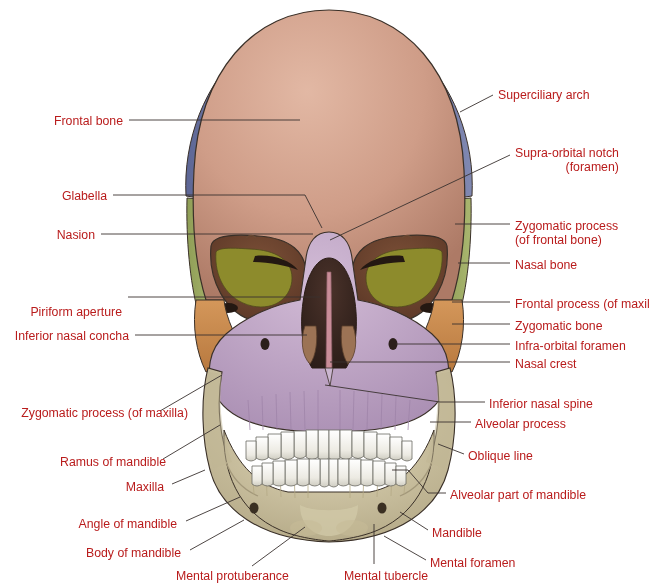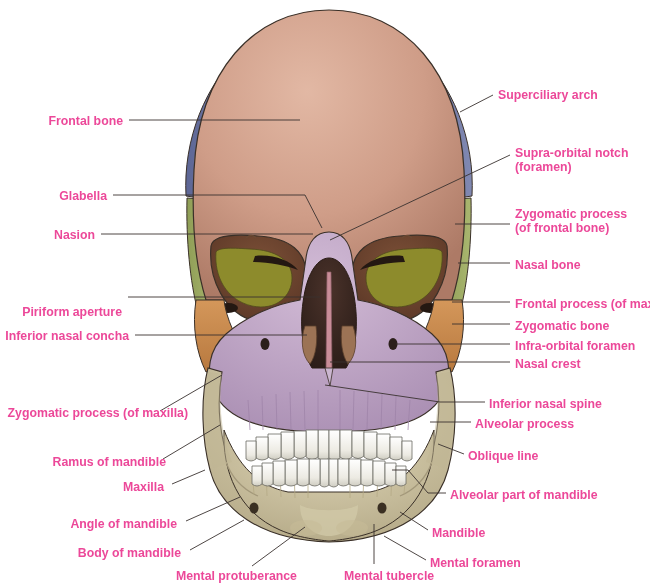--- a/index.html
+++ b/index.html
@@ -7,24 +7,23 @@
   body { font-family:"Liberation Sans", sans-serif; }
 
   #page { position:relative; width:650px; height:584px; background:#fff; }
 
   svg#skull-figure { position:absolute; left:0; top:0; width:650px; height:584px; }
 
   .lbl {
     position:absolute;
     font-family:"Liberation Sans", sans-serif;
     font-size:12.3px;
-    color:#ec4899;
+    color:#b91c1c;
     line-height:13.5px;
     white-space:nowrap;
-    font-weight:bold;
   }
   .lbl.right { text-align:left; }
   .lbl.left  { text-align:right; }
   .lbl.ctr   { text-align:center; }
   .lbl span { display:block; }
 </style>
 </head>
 <body>
 
 <div id="page">
@@ -267,25 +266,25 @@
   <div class="lbl left" style="left:0;top:518px;width:183px;padding-right:6px;">
     <span>Angle of mandible</span>
   </div>
   <div class="lbl left" style="left:0;top:547px;width:187px;padding-right:6px;">
     <span>Body of mandible</span>
   </div>
 
   <div class="lbl right" style="left:498px;top:89px;">
     <span>Superciliary arch</span>
   </div>
-  <div class="lbl right" style="left:515px;top:147px;">
+  <div class="lbl right" style="left:515px;top:147px;text-align:right;">
     <span>Supra-orbital notch</span>
     <span>(foramen)</span>
   </div>
-  <div class="lbl right" style="left:515px;top:208px;">
+  <div class="lbl right" style="left:515px;top:220px;">
     <span>Zygomatic process</span>
     <span>(of frontal bone)</span>
   </div>
   <div class="lbl right" style="left:515px;top:259px;">
     <span>Nasal bone</span>
   </div>
   <div class="lbl right" style="left:515px;top:298px;">
     <span>Frontal process (of maxilla)</span>
   </div>
   <div class="lbl right" style="left:515px;top:320px;">

